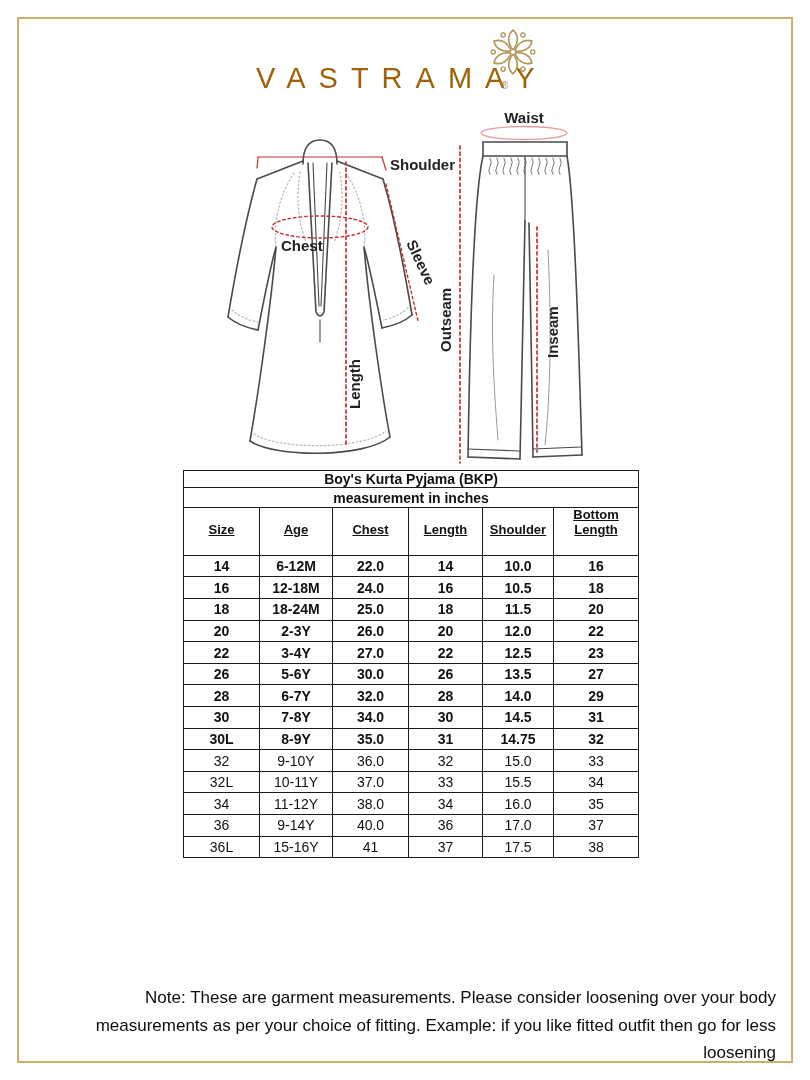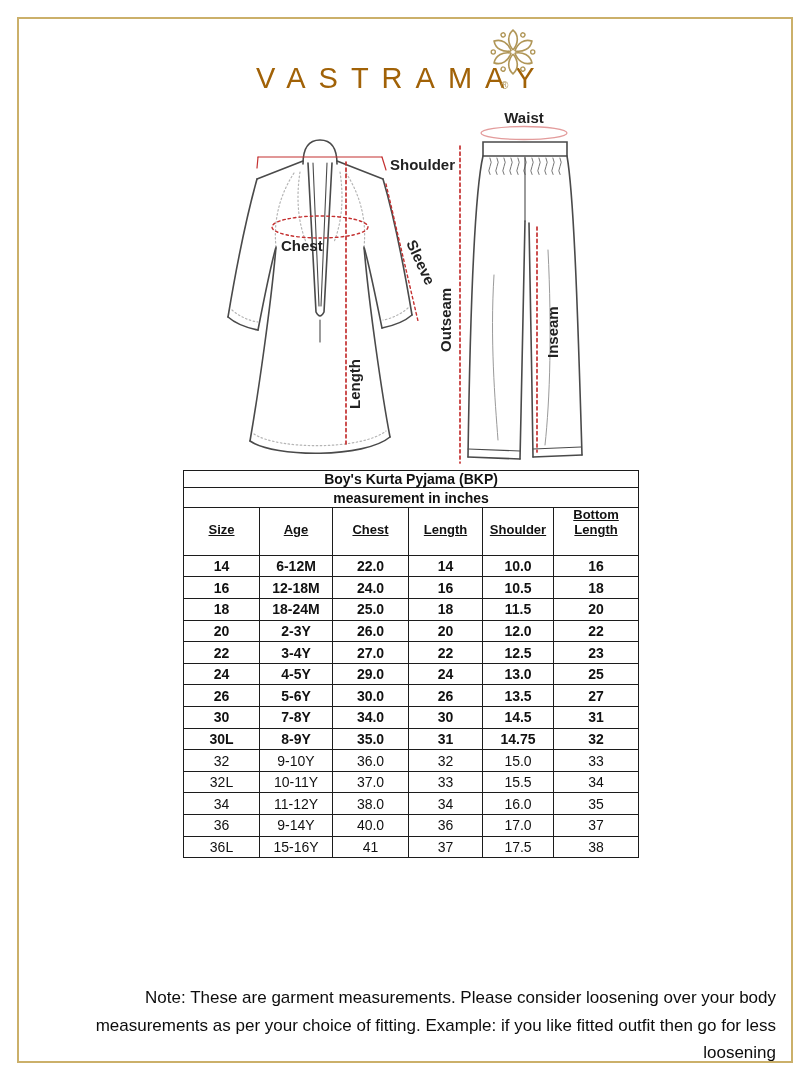--- a/index.html
+++ b/index.html
@@ -221,36 +221,36 @@
       </tr>
       <tr>
         <td>22</td>
         <td>3-4Y</td>
         <td>27.0</td>
         <td>22</td>
         <td>12.5</td>
         <td>23</td>
       </tr>
       <tr>
-        <td>24</td>
-        <td>4-5Y</td>
-        <td>29.0</td>
-        <td>24</td>
-        <td>13.0</td>
-        <td>25</td>
-      </tr>
-      <tr>
         <td>26</td>
         <td>5-6Y</td>
         <td>30.0</td>
         <td>26</td>
         <td>13.5</td>
         <td>27</td>
       </tr>
       <tr>
+        <td>28</td>
+        <td>6-7Y</td>
+        <td>32.0</td>
+        <td>28</td>
+        <td>14.0</td>
+        <td>29</td>
+      </tr>
+      <tr>
         <td>30</td>
         <td>7-8Y</td>
         <td>34.0</td>
         <td>30</td>
         <td>14.5</td>
         <td>31</td>
       </tr>
       <tr>
         <td>30L</td>
         <td>8-9Y</td>

